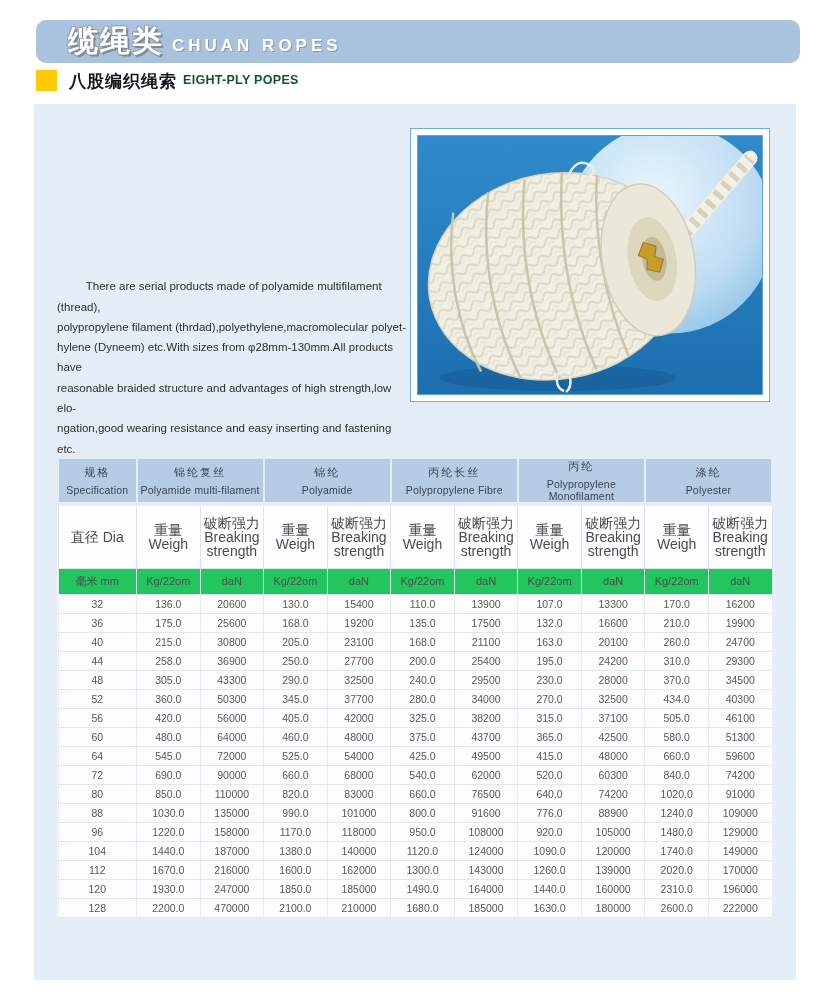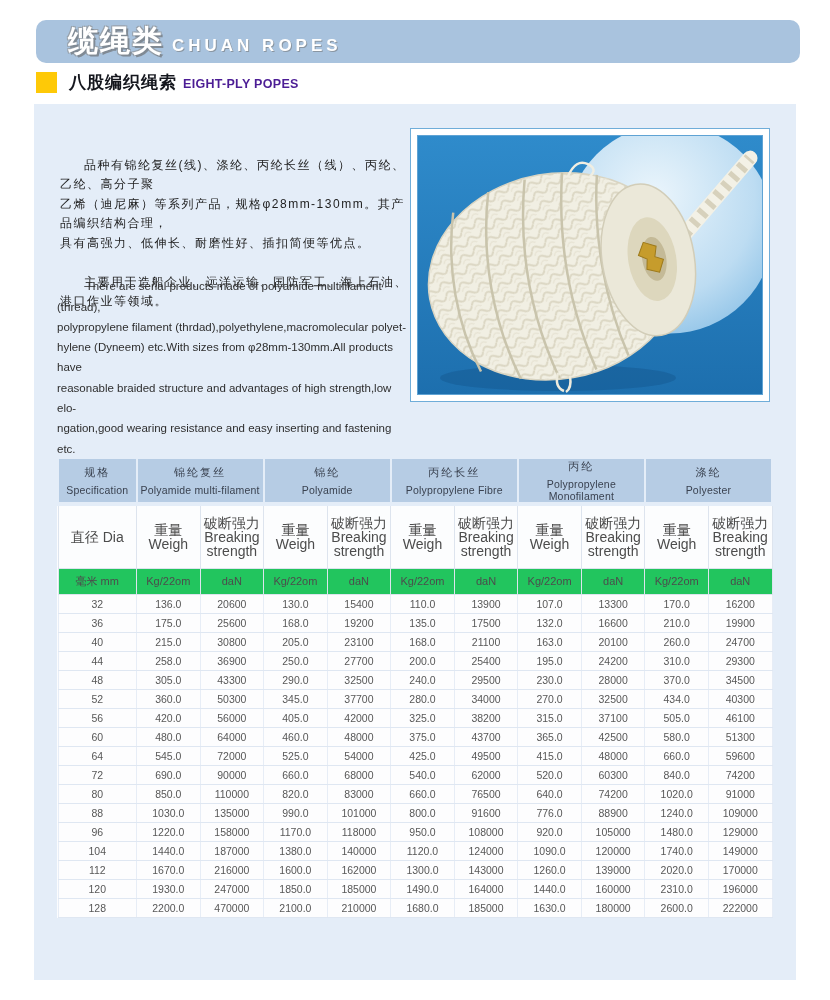--- a/index.html
+++ b/index.html
@@ -10,24 +10,24 @@
   
   .banner { position:absolute; left:36px; top:20px; width:764px; height:43px;
             background:#a9c3de; display:flex; align-items:center; padding-left:32px;border-radius:10px; }
   .banner-zh { font-size:30px; font-weight:bold; color:#ffffff; letter-spacing:2px;
                text-shadow:2px 2px 0 #808a94,-1px -1px 0 #98a2ac,1px -1px 0 #98a2ac,-1px 1px 0 #98a2ac; }
   .banner-en { font-size:17px; font-weight:bold; color:#ffffff; letter-spacing:4px; margin-left:8px; margin-top:8px;
                text-shadow:1px 1px 0 #8a96a2; }
 
   
   .section-row { position:absolute; left:36px; top:70px; width:760px; height:24px;
-                 display:flex; align-items:center; }
+                 display:flex; }
   .section-bullet { width:21px; height:21px; background:#fec907; margin-right:12px; }
   .section-zh { font-size:17px; font-weight:bold; color:#14161d; letter-spacing:1px; }
-  .section-en { font-size:12.5px; font-weight:bold; color:#4c1d95; margin-left:6px; margin-top:3px; letter-spacing:0.3px; }
+  .section-en { font-size:12.5px; font-weight:bold; color:#14532d; margin-left:6px; margin-top:3px; letter-spacing:0.3px; }
 
   
   .panel { position:absolute; left:34px; top:104px; width:762px; height:876px; background:#e4edf8; }
 
   .intro-zh { position:absolute; left:26px; top:32px; width:350px;
               font-size:12px; line-height:19.5px; color:#1d1d1d; letter-spacing:1.5px;
               white-space:pre-line; }
   .intro-zh p { white-space:pre-line; text-indent:2em; }
   .intro-en { position:absolute; left:23px; top:152px; width:356px;
               font-size:11.5px; line-height:20.3px; color:#2e2e2e;
@@ -67,26 +67,20 @@
   </div>
 
   <div class="section-row">
     <span class="section-bullet"></span>
     <span class="section-zh">八股编织绳索</span>
     <span class="section-en">EIGHT-PLY POPES</span>
   </div>
 
   <div class="panel">
 
-    <div class="intro-zh">
-      <p>品种有锦纶复丝(线)、涤纶、丙纶长丝（线）、丙纶、乙纶、高分子聚
-乙烯（迪尼麻）等系列产品，规格φ28mm-130mm。其产品编织结构合理，
-具有高强力、低伸长、耐磨性好、插扣简便等优点。</p>
-      <p>主要用于造船企业、远洋运输、国防军工、海上石油、港口作业等领域。</p>
-    </div>
 
     <div class="intro-en">
       <p>There are serial products made of polyamide multifilament (thread),
 polypropylene filament (thrdad),polyethylene,macromolecular polyet-
 hylene (Dyneem) etc.With sizes from φ28mm-130mm.All products have
 reasonable braided structure and advantages of high strength,low elo-
 ngation,good wearing resistance and easy  inserting and fastening etc.</p>
       <p>All products are mainly used in shipbuilding,ocean transportation,
 national defense and military industry,ocean petroleum,harbor works etc.</p>
     </div>

